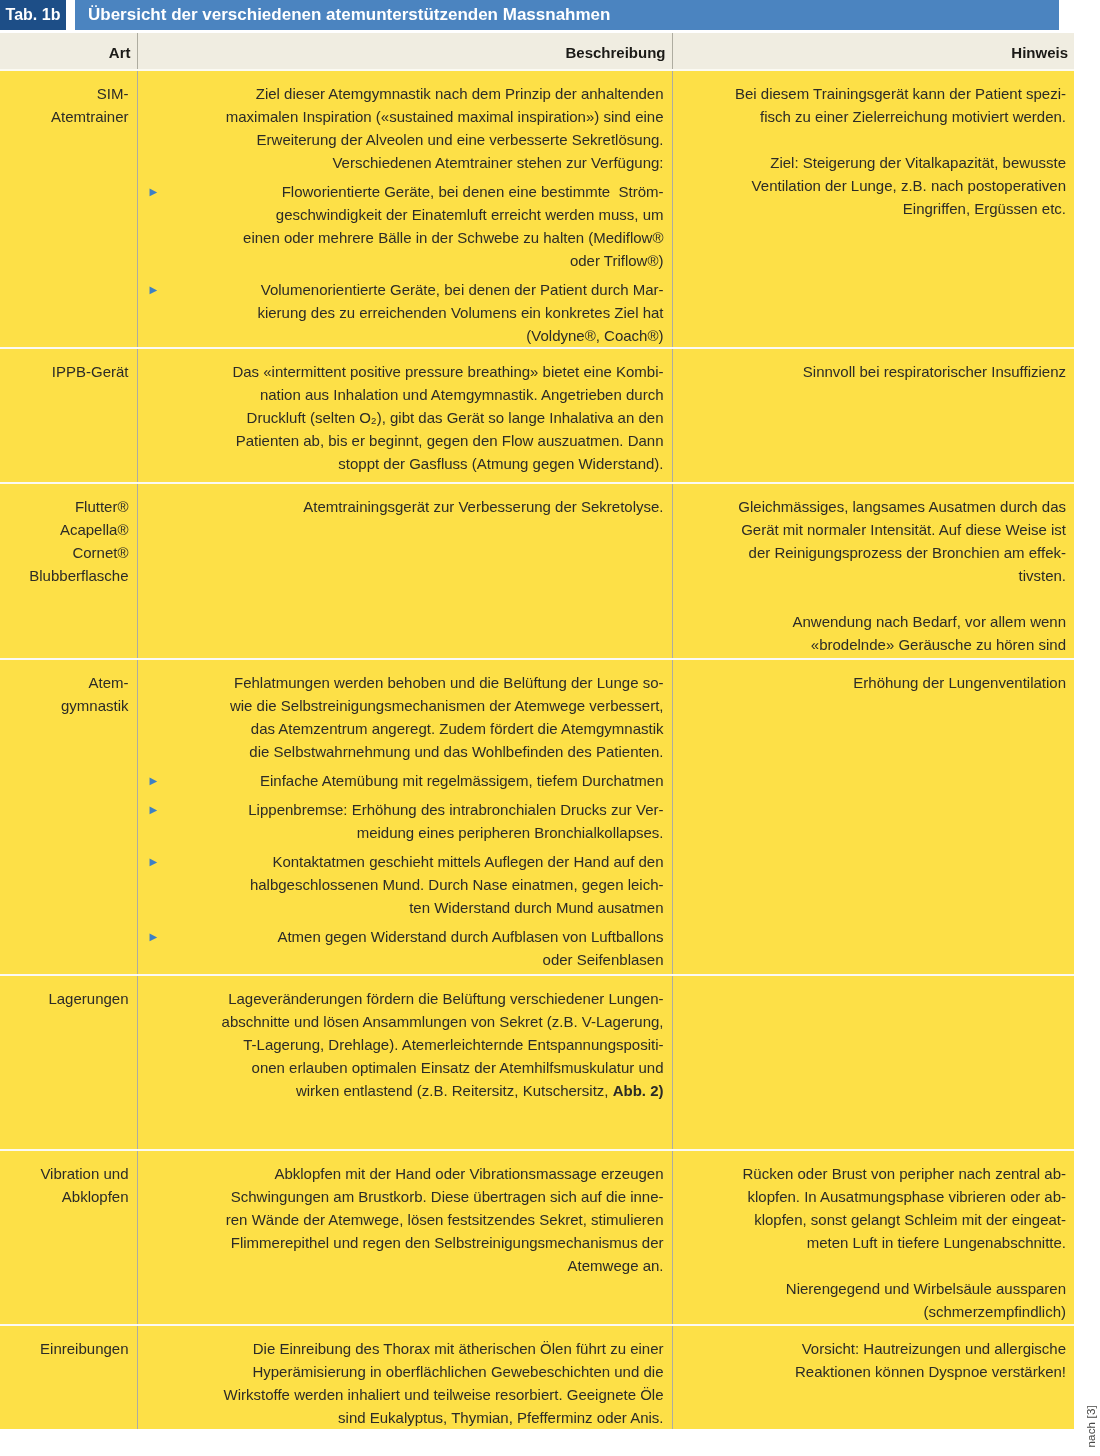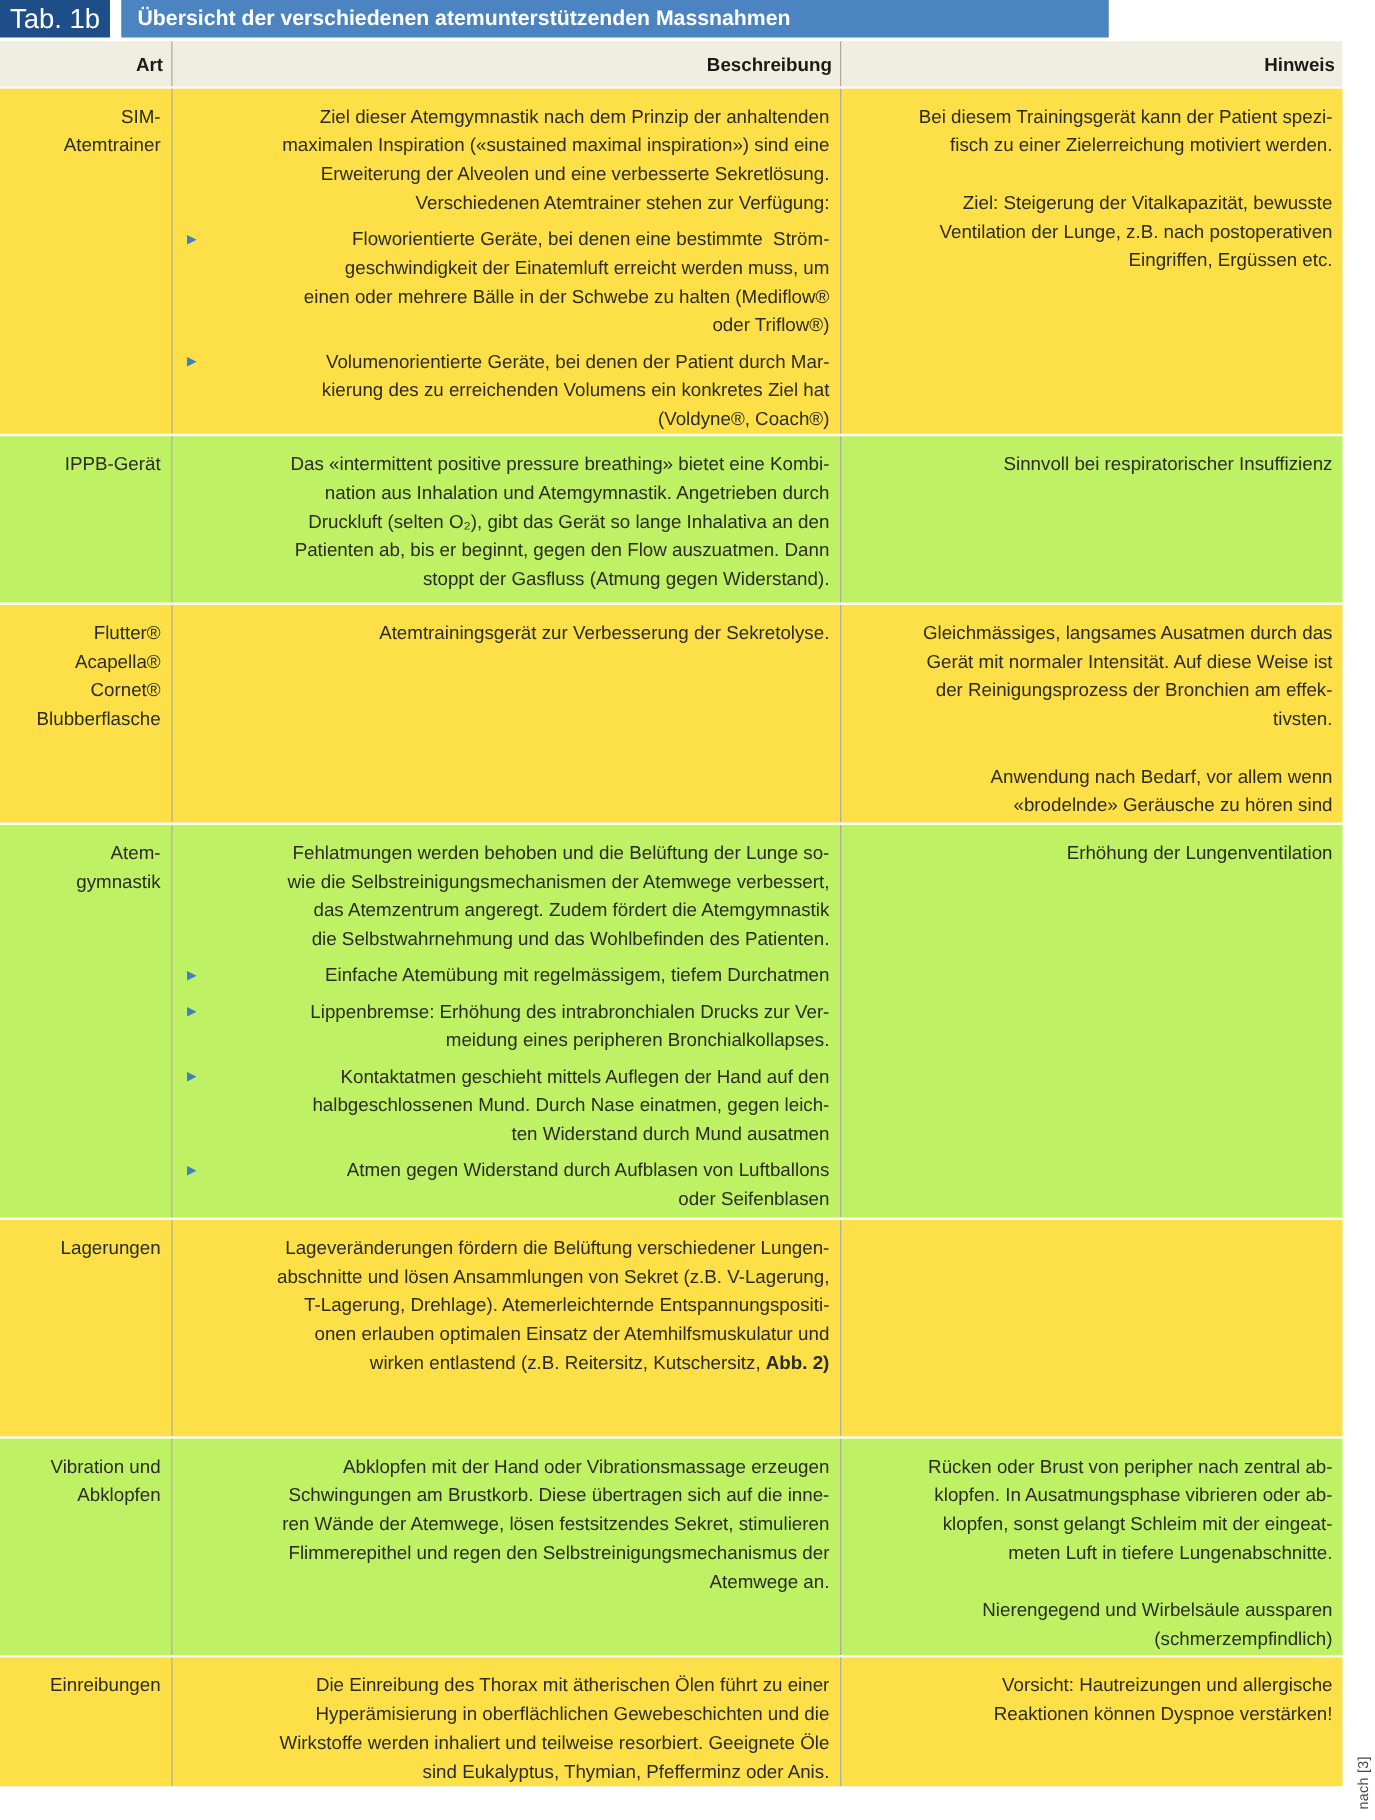--- a/index.html
+++ b/index.html
@@ -7,26 +7,26 @@
     position:relative;
     width:1100px;height:1456px;
     background:#ffffff;
     font-family:"Liberation Sans","DejaVu Sans",sans-serif;
     color:#2c2b27;
     overflow:hidden;
   }
   
   .caption-bar{display:flex;height:30px;margin-bottom:3px;}
   .caption-tag{
-    width:88px;background:#1d4e87;color:#ffffff;
-    font-weight:normal;font-size:22px;
+    width:66px;background:#1d4e87;color:#ffffff;
+    font-weight:bold;font-size:16px;
     display:flex;align-items:center;justify-content:center;
   }
   .caption-title{
-    margin-left:9px;width:790px;background:#4b84c0;color:#ffffff;
+    margin-left:9px;width:984px;background:#4b84c0;color:#ffffff;
     font-weight:bold;font-size:17px;
     display:flex;align-items:center;padding-left:13px;box-sizing:border-box;
   }
   
   table.measures{
     width:1074px;border-collapse:collapse;table-layout:fixed;
   }
   table.measures th, table.measures td{
     vertical-align:top;text-align:right;
     font-size:15px;line-height:23px;
@@ -36,21 +36,21 @@
     background:#f0ede1;height:37px;
     font-size:16px;font-weight:bold;color:#1b1a17;
     padding:8px 6px 0 11px;
   }
   thead th.col-art{padding-left:14px;}
   thead th.col-hinweis{padding-left:29px;}
   td.cell{padding:11px 8px 0 11px;}
   td.art-cell{padding-left:14px;}
   td.hinweis-cell{padding-left:13px;}
   tr.shade-light td{background:#fde047;}
-  tr.shade-dark  td{background:#bef264;}
+  tr.shade-dark  td{background:#fde047;}
   tbody td{border-top:2px solid #fbfaf3;}
   .vsep{border-left:1px solid #aeaca0;}
   .para{margin:0;white-space:pre-wrap;}
   .para + .para{margin-top:23px;}
   .bullet{position:relative;margin-top:6px;padding-left:24px;white-space:pre-wrap;}
   .bullet-icon{
     position:absolute;left:1px;top:0px;
     font-size:10px;color:#3d80c4;line-height:23px;
   }
   .art-text{white-space:pre-line;}

